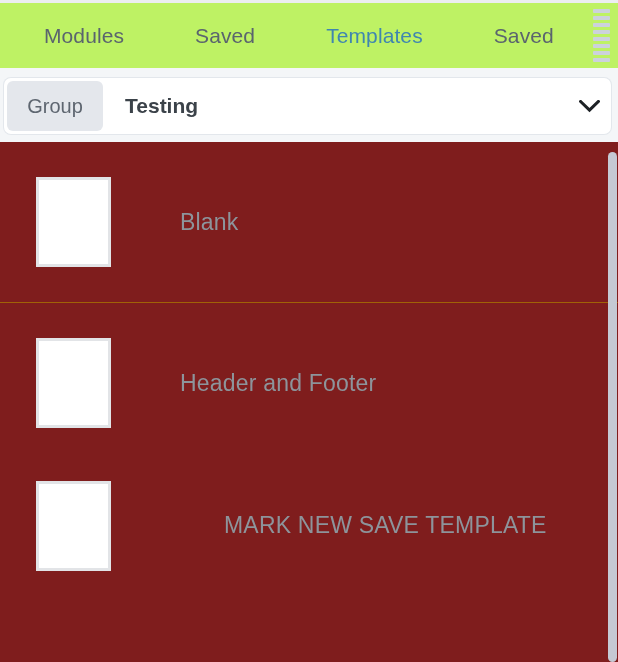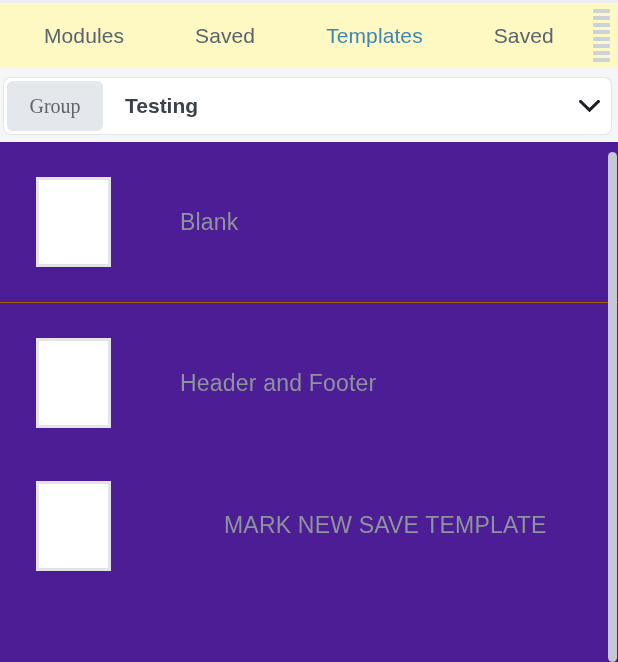--- a/index.html
+++ b/index.html
@@ -29,21 +29,21 @@
     top: 0; left: 0; right: 0;
     height: 3px;
     background: #eceef1;
   }
 
   
   .tabbar {
     position: absolute;
     top: 3px; left: 0; right: 0;
     height: 65px;
-    background: #fef9c3;
+    background: #bef264;
     display: flex;
     align-items: center;
     box-sizing: border-box;
   }
   .tabs {
     display: flex;
     align-items: center;
     flex: 1;
     padding-left: 44px;
     gap: 0;
@@ -99,21 +99,20 @@
     height: 50px;
     min-width: 96px;
     display: flex;
     align-items: center;
     justify-content: center;
     font-size: 20px;
     color: #5e6670;
     cursor: pointer;
     padding: 0 11px;
     box-sizing: border-box;
-    font-family: Liberation Serif, serif;
   }
   .group-value {
     flex: 1;
     font-size: 21px;
     font-weight: bold;
     color: #3b4249;
     padding-left: 22px;
     cursor: pointer;
     white-space: nowrap;
     overflow: hidden;
@@ -125,21 +124,21 @@
     align-items: center;
     justify-content: center;
     cursor: pointer;
   }
   .chevron svg { display: block; }
 
   
   .list {
     position: absolute;
     top: 142px; left: 0; right: 0; bottom: 0;
-    background: #4c1d95;
+    background: #7f1d1d;
     overflow: hidden;
   }
   .list-section + .list-section {
     border-top: 1px solid #a16207;
   }
   .list-item {
     display: flex;
     align-items: center;
     padding: 0 0 0 36px;
     cursor: pointer;

